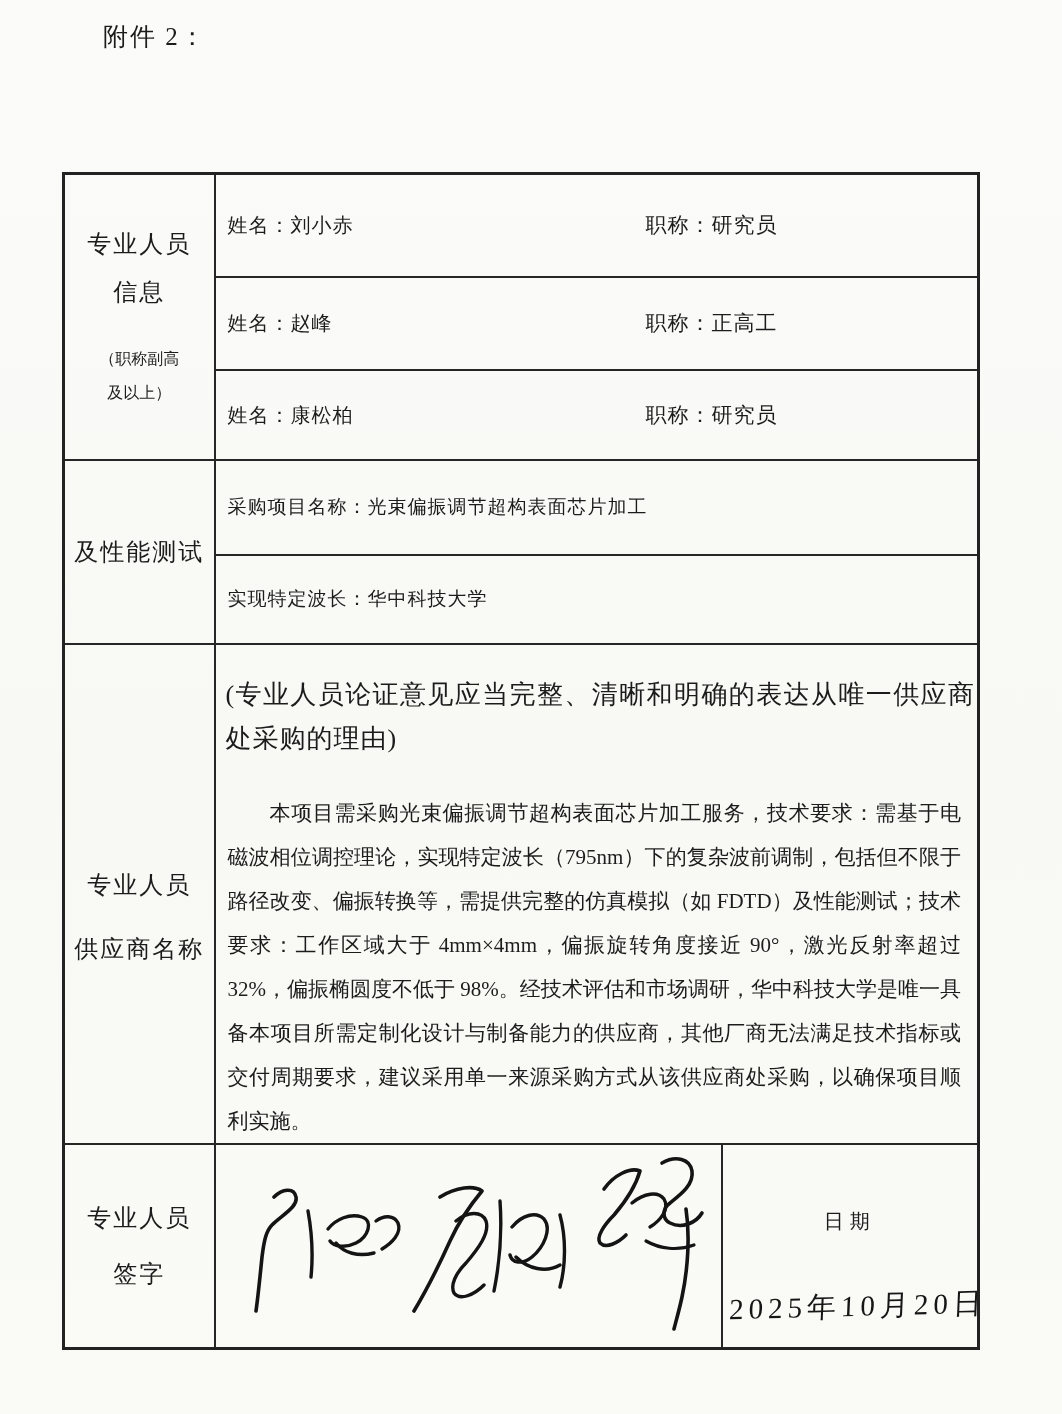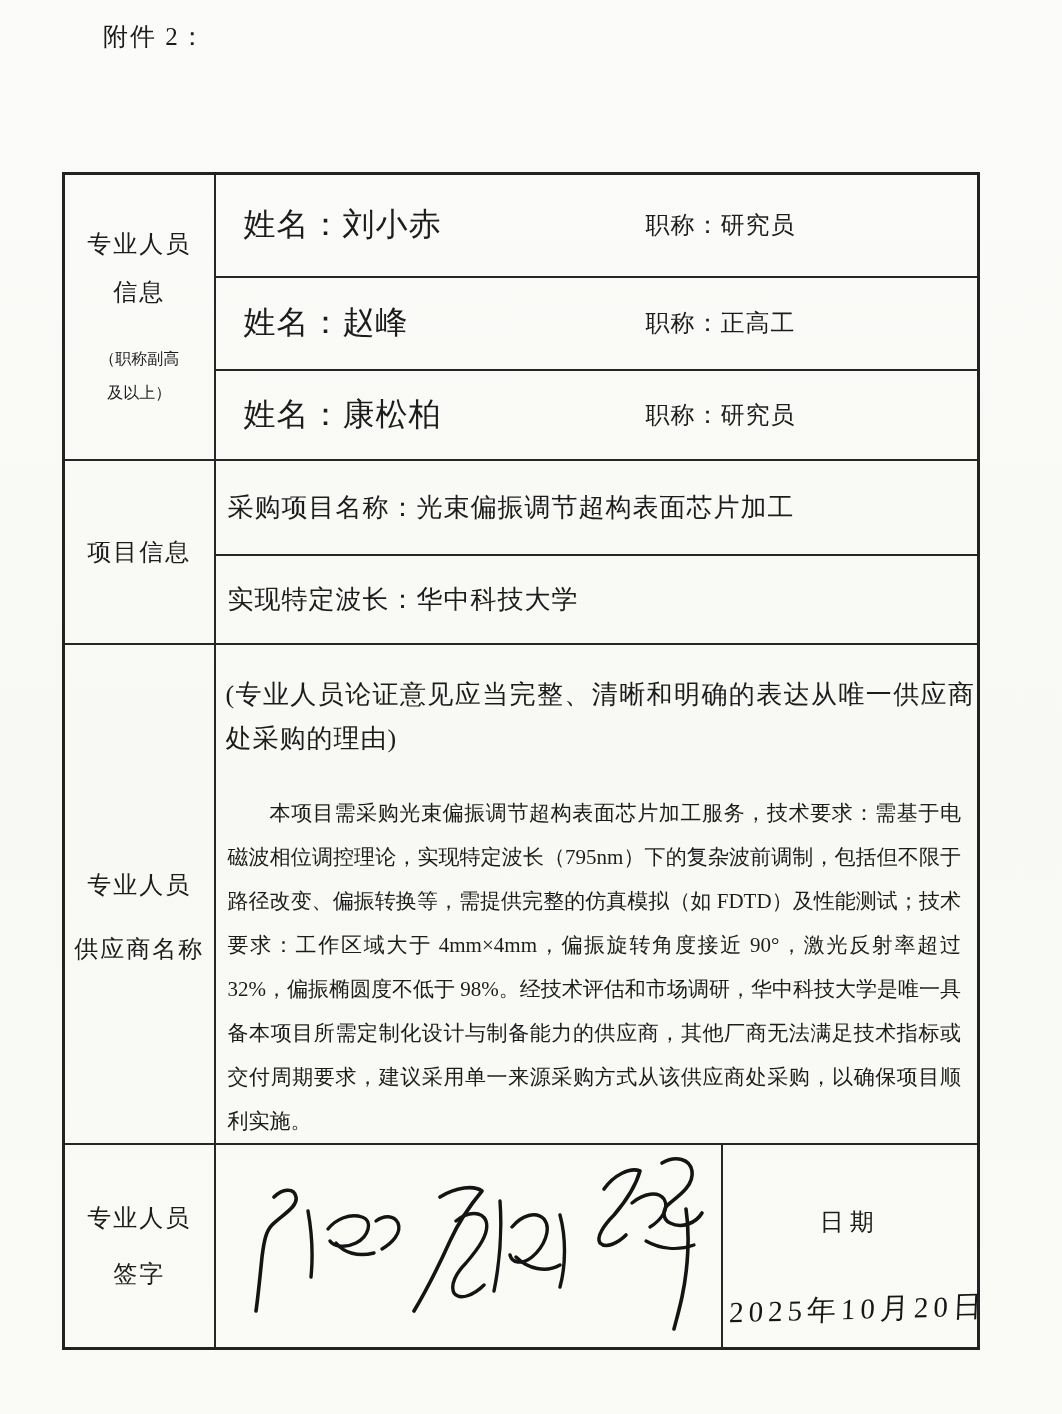--- a/index.html
+++ b/index.html
@@ -38,50 +38,50 @@
     vertical-align:middle;
     font-weight:normal;
   }
   table.form { border:3px solid #222; }
   .hdr-cell { text-align:center; font-size:24px; letter-spacing:2px; }
   .hdr-line { line-height:40px; }
   .hdr-gap  { margin-top:8px; }
   .hdr-note { font-size:16px; line-height:34px; margin-top:30px; letter-spacing:0; }
   .name-row { position:relative; height:100%; }
   .name-part {
-    position:absolute; left:28px; top:50%; transform:translateY(-50%);
-    font-size:32px; letter-spacing:1px; white-space:nowrap;
+    position:absolute; left:12px; top:50%; transform:translateY(-50%);
+    font-size:20px; letter-spacing:1px; white-space:nowrap;
   }
   .title-part {
     position:absolute; left:430px; top:50%; transform:translateY(-50%);
-    font-size:24px; letter-spacing:1px; white-space:nowrap;
+    font-size:21px; letter-spacing:1px; white-space:nowrap;
   }
   .proj-line {
-    padding-left:12px; font-size:26px; letter-spacing:1px; white-space:nowrap;
+    padding-left:12px; font-size:19px; letter-spacing:1px; white-space:nowrap;
   }
   .opinion-cell { vertical-align:top; }
   .opinion-note {
     margin:28px 2px 0 10px;
     font-size:26px; line-height:44px; letter-spacing:1px;
     text-align:justify;
   }
   .opinion-body {
     margin:30px 16px 0 12px;
     font-size:21px; line-height:44px;
     text-align:justify; text-indent:2em;
   }
   .opinion-hdr { vertical-align:top; }
   .opinion-hdr .inner { padding-top:46px; }
   .opinion-hdr .hdr-line { line-height:64px; }
   .sig-hdr .hdr-line { line-height:56px; }
   .sig-cell { position:relative; }
   .sig-svg { position:absolute; left:0; top:0; }
   .date-cell { vertical-align:top; text-align:center; }
   .date-label {
-    margin-top:44px; font-size:24px; letter-spacing:6px;
+    margin-top:44px; font-size:20px; letter-spacing:6px;
   }
   .date-value {
     margin-top:52px; margin-left:6px;
     font-size:29px; letter-spacing:5px; white-space:nowrap;
     transform:rotate(-1.5deg) skewX(-4deg);
     font-weight:500; color:#161616;
   }
   .stroke { fill:none; stroke:#141414; stroke-linecap:round; stroke-linejoin:round; }
 </style>
 </head>
@@ -128,21 +128,21 @@
       <td colspan="2">
         <div class="name-row">
           <span class="name-part"><span>姓名：</span><span>康松柏</span></span>
           <span class="title-part"><span>职称：</span><span>研究员</span></span>
         </div>
       </td>
     </tr>
 
     <tr style="height:95px">
       <th class="hdr-cell" rowspan="2">
-        <div class="hdr-line">项目信息</div>
+        <div class="hdr-line">及性能测试</div>
       </th>
       <td colspan="2">
         <div class="proj-line">采购项目名称：光束偏振调节超构表面芯片加工</div>
       </td>
     </tr>
     <tr style="height:89px">
       <td colspan="2">
         <div class="proj-line">实现特定波长：华中科技大学</div>
       </td>
     </tr>

